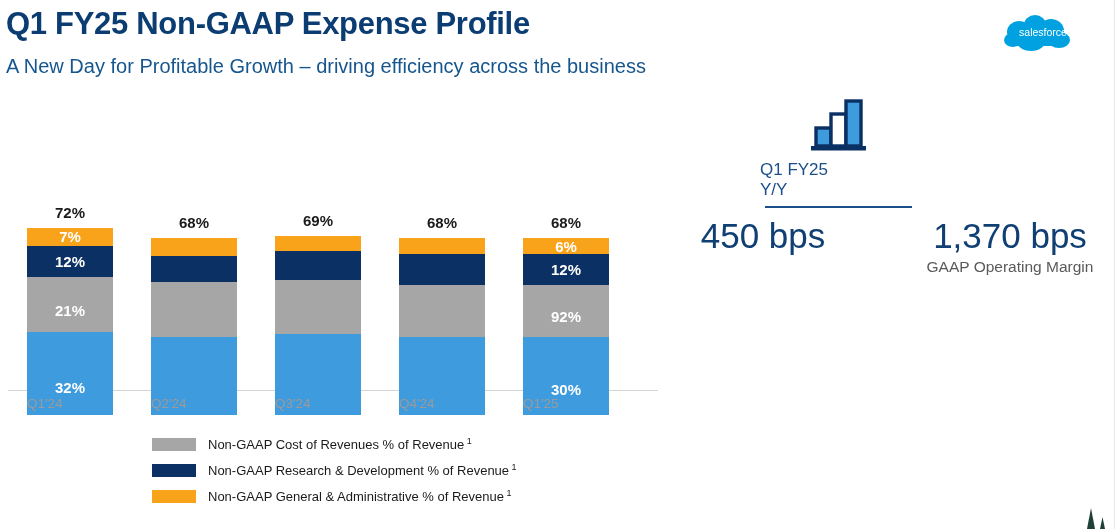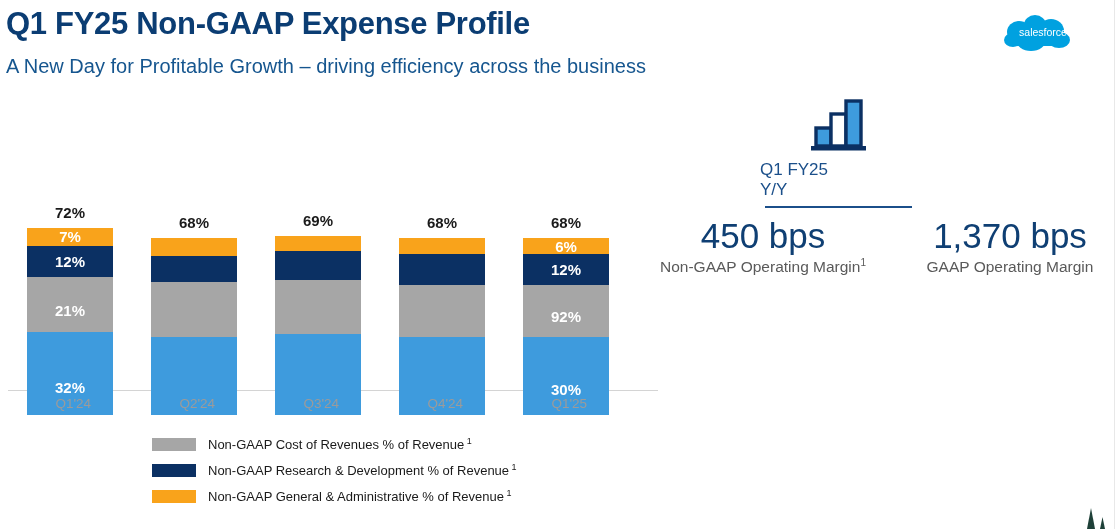--- a/index.html
+++ b/index.html
@@ -36,21 +36,21 @@
   }
   .seg.blue{background:#3e9bdd;}
   .seg.gray{background:#a6a6a6;}
   .seg.navy{background:#0b3063;}
   .seg.orange{background:#f9a31b;}
   .total{
     position:absolute;left:0;width:86px;text-align:center;
     font-size:15px;font-weight:bold;color:#1a1a1a;
   }
   .xlabel{
-    position:absolute;top:246px;width:64px;text-align:right;
+    position:absolute;top:246px;width:64px;text-align:left;
     font-size:13.5px;color:#9b9b9b;
   }
 
   
   .legend{position:absolute;left:152px;top:433px;}
   .legend-row{display:flex;align-items:center;height:22px;margin-bottom:4px;}
   .swatch{width:44px;height:13px;margin-right:12px;flex:none;}
   .legend-text{font-size:13px;color:#1a1a1a;white-space:nowrap;}
   .legend-text sup{font-size:9px;}
 
@@ -196,23 +196,20 @@
   </div>
 
   <div class="yoy">
     <div>Q1 FY25</div>
     <div>Y/Y</div>
   </div>
   <div class="yoy-rule"></div>
 
   <div class="kpi kpi-a">
     <div class="kpi-value">450 bps</div>
-    <div class="kpi-label">
-      <span>Non-GAAP Operating Margin</span><sup>1</sup>
-    </div>
   </div>
 
   <div class="kpi kpi-b">
     <div class="kpi-value">1,370 bps</div>
     <div class="kpi-label">
       <span>GAAP Operating Margin</span><sup></sup>
     </div>
   </div>
 
   <div class="trees">

